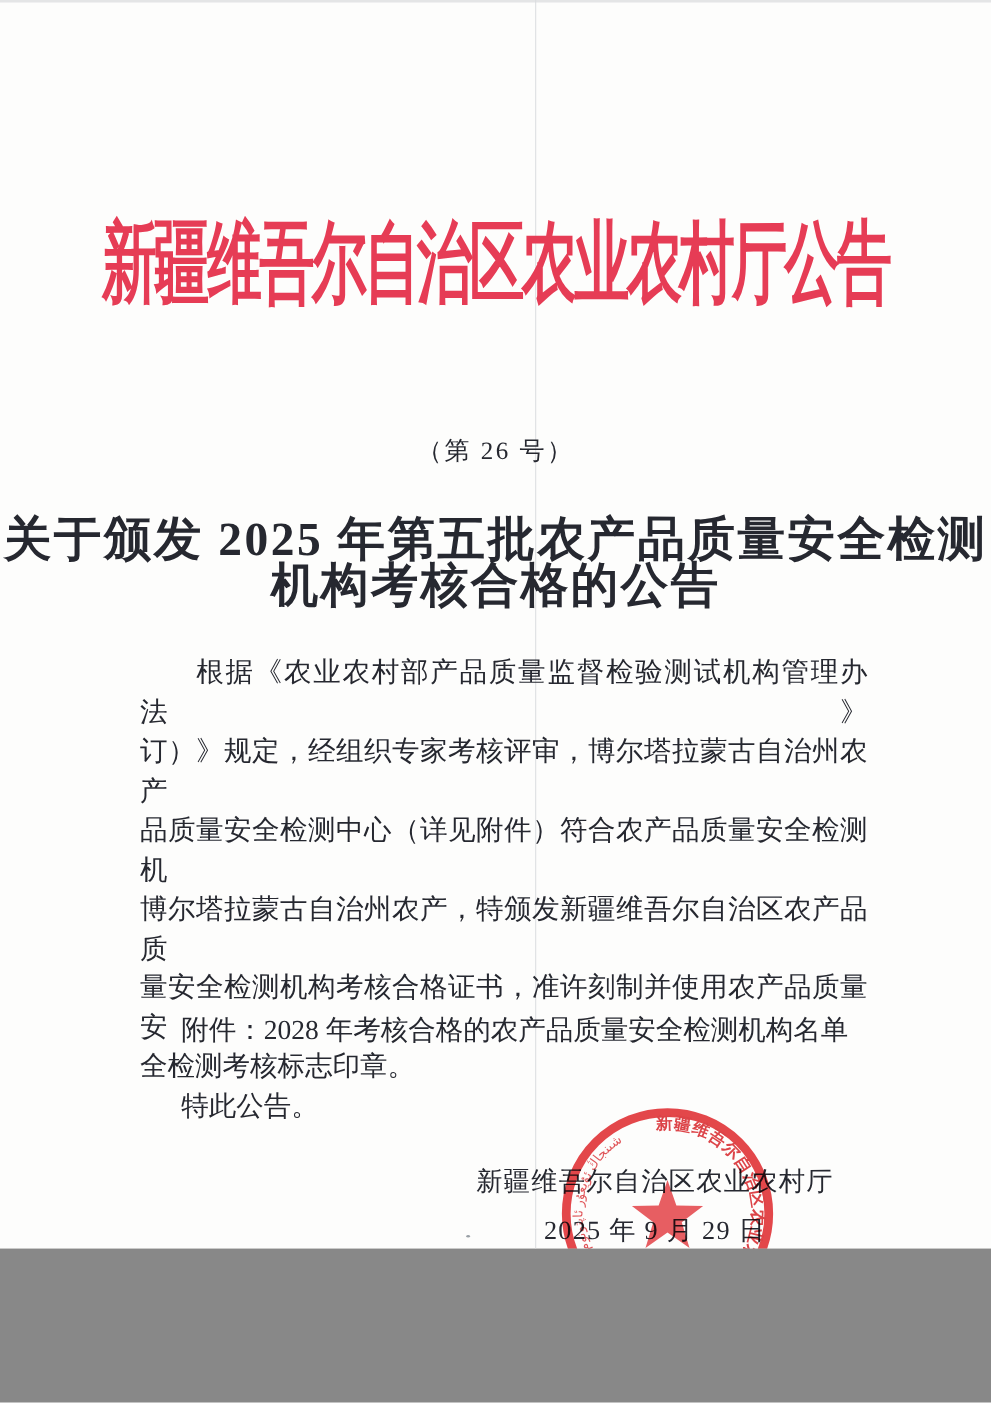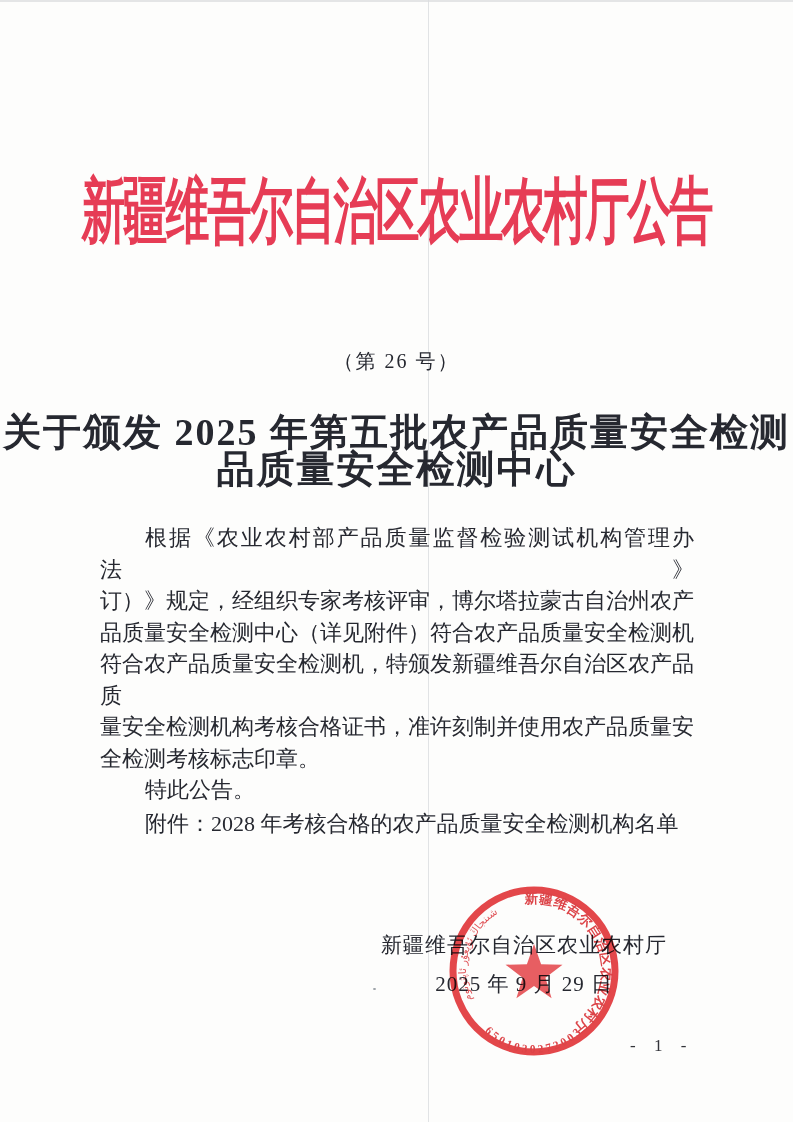--- a/index.html
+++ b/index.html
@@ -1,18 +1,18 @@
 <!DOCTYPE html>
 <html><head>
 <meta charset="utf-8">
 <style>
   html,body{margin:0;padding:0;background:#888;}
   .page{
     position:relative;
-    width:793px;height:1122px;
+    width:793px;height:999px;
     margin:0 auto;
     background:#fdfdfc;
     overflow:hidden;
     font-family:"Liberation Serif","DejaVu Serif",serif;
     color:#262830;
   }
   .fold-line{
     position:absolute;left:428px;top:0;width:1px;height:100%;
     background:#d9dcde;opacity:.8;
   }
@@ -38,21 +38,21 @@
   .doc-heading{
     position:absolute;top:414px;left:0;right:0;
     text-align:center;font-weight:bold;
     font-size:38px;line-height:37px;letter-spacing:2px;
   }
   .body-text{
     position:absolute;left:100px;top:522px;width:594px;
     font-size:22px;line-height:31.5px;
   }
   .body-text .line{
-    text-align:justify;text-align-last:justify;
+    text-align:justify;text-align-last:justify;margin-left:12px;
   }
   .body-text .line.first{text-indent:45px;}
   .body-text .line.short{text-align-last:left;}
   .body-text .closing{text-indent:45px;}
   .attachment{
     position:absolute;left:100px;top:801px;width:594px;
     font-size:22px;line-height:46px;
   }
   .attachment .att-line1{padding-left:45px;}
   .attachment .att-line2{padding-left:113px;}
@@ -81,28 +81,28 @@
   <div class="speckle"></div>
 
   <div class="doc-title">
     <span class="stretch">新疆维吾尔自治区农业农村厅公告</span>
   </div>
 
   <div class="issue-no">（第 26 号）</div>
 
   <div class="doc-heading">
     <div>关于颁发 2025 年第五批农产品质量安全检测</div>
-    <div>品质量安全检测中心</div>
+    <div>机构考核合格的公告</div>
   </div>
 
   <div class="body-text">
     <div class="line first">根据《农业农村部产品质量监督检验测试机构管理办法》</div>
     <div class="line">订）》规定，经组织专家考核评审，博尔塔拉蒙古自治州农产</div>
     <div class="line">品质量安全检测中心（详见附件）符合农产品质量安全检测机</div>
-    <div class="line">符合农产品质量安全检测机，特颁发新疆维吾尔自治区农产品质</div>
+    <div class="line">博尔塔拉蒙古自治州农产，特颁发新疆维吾尔自治区农产品质</div>
     <div class="line">量安全检测机构考核合格证书，准许刻制并使用农产品质量安</div>
     <div class="line short">全检测考核标志印章。</div>
     <div class="closing">特此公告。</div>
   </div>
 
   <div class="attachment">
     <div class="att-line1">附件：2028 年考核合格的农产品质量安全检测机构名单</div>
   </div>
 
   <div class="sign-block">

